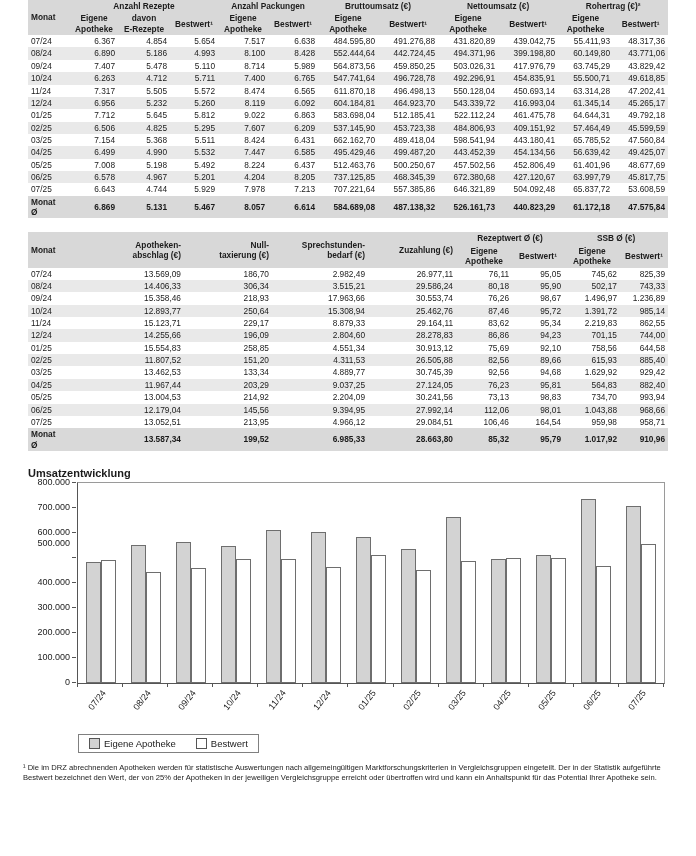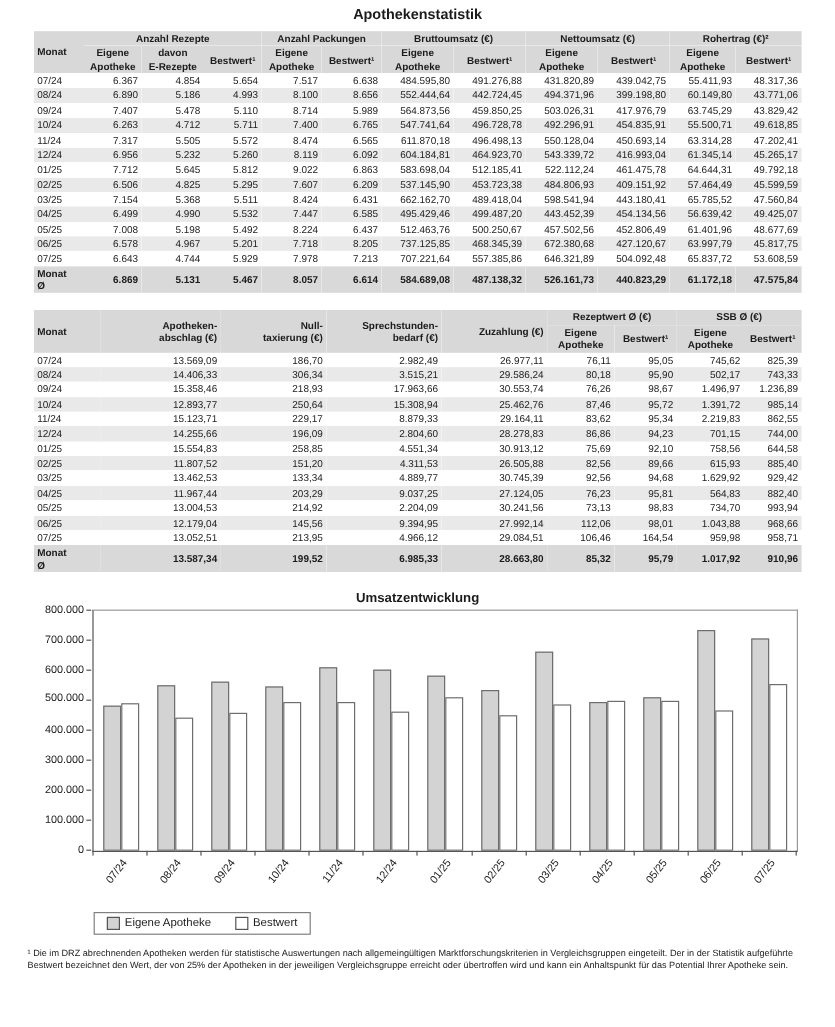--- a/index.html
+++ b/index.html
@@ -12,21 +12,21 @@
   thead th.monat{text-align:left;}
   thead th.rt{text-align:right;}
   td{text-align:right;white-space:nowrap;}
   td:first-child{text-align:left;}
   tr.stripe td{background:#e9e9e9;}
   tr.avg td{background:#d9d9d9;font-weight:bold;}
   tr.avg td:first-child{white-space:pre-line;}
   .tbl2{margin-top:14px;}
   
   .chart-block{position:relative;width:640px;margin:16px 0 0 28px;}
-  .chart-title{font-size:11px;font-weight:bold;text-align:center;margin-bottom:3px;}
+  .chart-title{font-size:11px;font-weight:bold;text-align:left;margin-bottom:3px;}
   .plot-row{position:relative;height:252px;}
   .plot{position:absolute;left:49px;top:0;width:586px;height:200px;
         border:1px solid #9a9a9a;border-left:1px solid #555;border-bottom:1px solid #555;
         display:flex;align-items:flex-end;justify-content:space-around;background:#fff;}
   .bar-group{display:flex;align-items:flex-end;}
   .bar{width:15px;box-sizing:border-box;border:1px solid #6e6e6e;}
   .ylab{position:absolute;left:0;width:42px;text-align:right;font-size:9px;}
   .ytick{position:absolute;width:4px;height:1px;background:#555;left:44px;}
   .xtick{position:absolute;width:1px;height:4px;background:#555;top:201px;}
   .xlab{position:absolute;top:206px;width:42px;text-align:right;font-size:9px;
@@ -36,21 +36,20 @@
   .legend-item{display:flex;align-items:center;gap:4px;}
   .swatch{width:9px;height:9px;border:1px solid #555;display:inline-block;}
   
   .hinweise{margin:10px 0 0 23px;width:652px;font-size:7.6px;line-height:1.3;}
 </style>
 </head>
 <body>
 
 <div class="page">
 
-  <div class="page-title">Apothekenstatistik</div>
 
   <table>
     <colgroup>
       <col style="width:42px">
         <col style="width:48px">
         <col style="width:52px">
         <col style="width:48px">
       <col style="width:50px">
         <col style="width:50px">
         <col style="width:60px">
@@ -103,21 +102,21 @@
           <td>439.042,75</td>
           <td>55.411,93</td>
           <td>48.317,36</td>
         </tr>
         <tr class="stripe">
           <td>08/24</td>
           <td>6.890</td>
           <td>5.186</td>
           <td>4.993</td>
           <td>8.100</td>
-          <td>8.656</td>
+          <td>8.428</td>
           <td>552.444,64</td>
           <td>442.724,45</td>
           <td>494.371,96</td>
           <td>399.198,80</td>
           <td>60.149,80</td>
           <td>43.771,06</td>
         </tr>
         <tr>
           <td>09/24</td>
           <td>7.407</td>
@@ -242,21 +241,21 @@
           <td>457.502,56</td>
           <td>452.806,49</td>
           <td>61.401,96</td>
           <td>48.677,69</td>
         </tr>
         <tr class="stripe">
           <td>06/25</td>
           <td>6.578</td>
           <td>4.967</td>
           <td>5.201</td>
-          <td>7.718</td>
+          <td>4.204</td>
           <td>8.205</td>
           <td>737.125,85</td>
           <td>468.345,39</td>
           <td>672.380,68</td>
           <td>427.120,67</td>
           <td>63.997,79</td>
           <td>45.817,75</td>
         </tr>
         <tr>
           <td>07/25</td>
@@ -539,21 +538,21 @@
             <div class="bar" style="height: 177px; background: rgb(211, 211, 211);"></div>
             <div class="bar" style="height: 139px; background: rgb(255, 255, 255);"></div>
           </div>
         </div>
     <div class="ylab" style="top: -5px;">800.000</div>
         <div class="ytick" style="top: 0px;"></div>
         <div class="ylab" style="top: 20px;">700.000</div>
         <div class="ytick" style="top: 25px;"></div>
         <div class="ylab" style="top: 45px;">600.000</div>
         <div class="ytick" style="top: 50px;"></div>
-        <div class="ylab" style="top: 68px;">500.000</div>
+        <div class="ylab" style="top: 56px;">500.000</div>
         <div class="ytick" style="top: 75px;"></div>
         <div class="ylab" style="top: 95px;">400.000</div>
         <div class="ytick" style="top: 100px;"></div>
         <div class="ylab" style="top: 120px;">300.000</div>
         <div class="ytick" style="top: 125px;"></div>
         <div class="ylab" style="top: 145px;">200.000</div>
         <div class="ytick" style="top: 150px;"></div>
         <div class="ylab" style="top: 170px;">100.000</div>
         <div class="ytick" style="top: 175px;"></div>
         <div class="ylab" style="top: 195px;">0</div>

